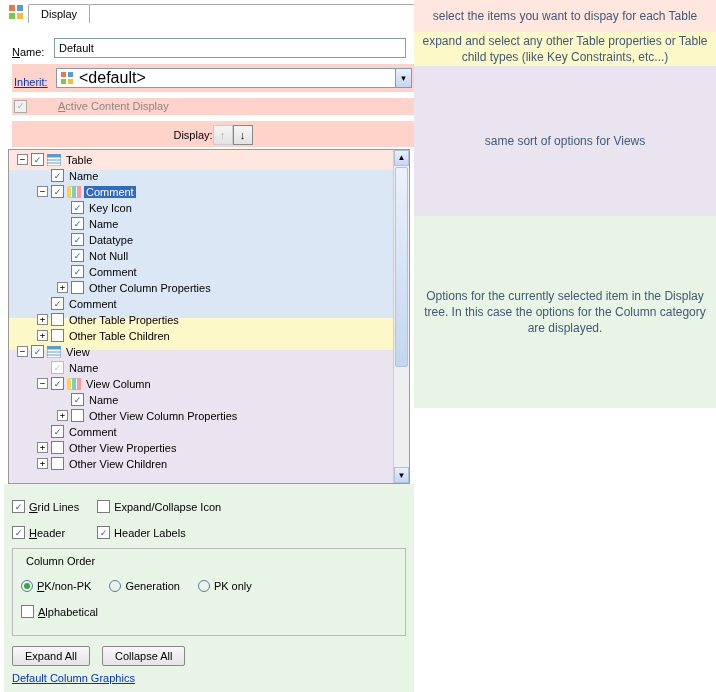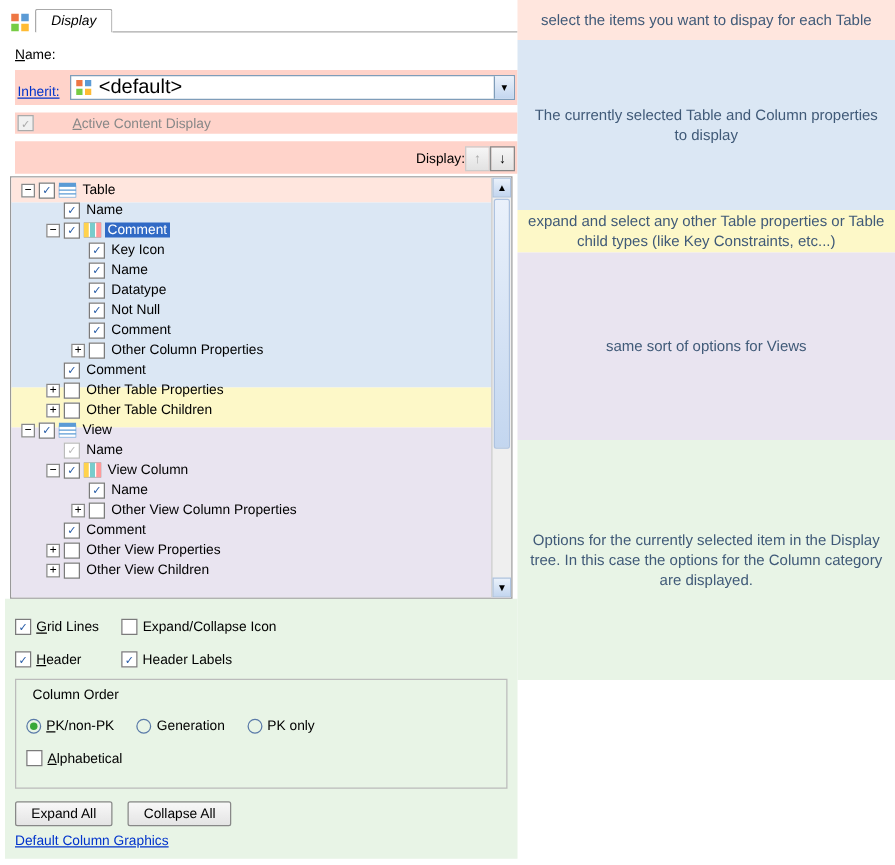--- a/index.html
+++ b/index.html
@@ -2,21 +2,21 @@
 <html><head>
 <meta charset="utf-8">
 <style>
 * { box-sizing: border-box; margin: 0; padding: 0; }
 body { font-family: Tahoma, Arial, sans-serif; font-size: 11px; background: #fff; color: #000; }
 .page { display: flex; width: 716px; height: 692px; }
 .left-panel { width: 414px; display: flex; flex-direction: column; padding: 4px 0 0 4px; }
 .right-panel { width: 302px; display: flex; flex-direction: column; }
 
 
-.tab-row { display: flex; height: 22px; align-items: flex-end; font-style: italic;}
+.tab-row { display: flex; height: 22px; align-items: flex-start;}
 .logo { width: 16px; height: 16px; margin: 0 4px 0 4px; display:inline-block; }
 .tab { border: 1px solid #aaa; border-bottom: none; padding: 3px 12px; background: #fff; font-size:11px; border-radius: 2px 2px 0 0; }
 .tab-bottom-line { border-bottom:1px solid #aaa; flex:1; height:1px; margin-bottom:0;}
 
 .form-area { padding: 6px 8px 0 8px; }
 .row { display: flex; align-items: flex-end; margin: 6px 0; }
 .label { width: 42px; }
 .underline { text-decoration: underline; }
 .link { color: #0033cc; text-decoration: underline; cursor: pointer; }
 .textbox { flex: 1; height: 20px; border: 1px solid #7f9db9; padding: 2px 4px; background:#fff; font-size:11px; }
@@ -25,21 +25,21 @@
 .combo-text { flex:1; padding:0 2px; font-size:16px;}
 .combo-btn { width:16px; height:18px; background:linear-gradient(#eaf1fb,#c3d6ef); border-left:1px solid #7f9db9; display:flex; align-items:center; justify-content:center; }
 .caret-down::after{content:"▾"; font-size:9px; color:#000;}
 
 .check-row { display:flex; align-items:center; margin:4px 0;}
 .checkbox { width:13px; height:13px; border:1px solid #7b7b7b; background:#fff; display:inline-flex; align-items:center; justify-content:center; margin-right:4px; font-size:9px; color:#2a5ea8;}
 .checkbox.checked::after{content:"✓";}
 .checkbox.disabled{ border-color:#aaa; color:#aaa; background:#f0f0f0;}
 .disabled-text{color:#888;margin-left:27px;}
 
-.display-row { display:flex; align-items:center; justify-content:flex-end; margin-top:6px; padding-right:8px;}
+.display-row { display:flex; align-items:center; justify-content:center; margin-top:6px; padding-right:8px;}
 .updn-btns{display:flex;gap:0;}
 .ud-btn{width:20px;height:20px;border:1px solid #888;background:linear-gradient(#f6f6f6,#e2e2e2);display:flex;align-items:center;justify-content:center;font-size:11px;}
 .ud-btn.disabled{color:#aaa;border-color:#ccc;}
 
 .tree-wrap{ border:1px solid #999; margin:2px 4px 0 4px; height:338px; overflow:hidden; position:relative; }
 .tree{ font-size:11px; }
 .node-row{ display:flex; align-items:center; height:16px; white-space:nowrap; }
 .exp{ width:11px; height:11px; border:1px solid #888; background:#fff; display:inline-flex; align-items:center; justify-content:center; font-size:9px; line-height:9px; margin-right:3px; cursor:pointer; font-family:monospace;}
 .sp{display:inline-block;}
 .cb{width:13px;height:13px;border:1px solid #7b7b7b;background:#fff;display:inline-flex;align-items:center;justify-content:center;font-size:9px;color:#2a5ea8;margin-right:3px;}
@@ -95,20 +95,21 @@
             <rect x="9" y="9" width="6" height="6" fill="#fb3"></rect>
           </svg>
       </span>
       <span class="tab">Display</span>
       <span class="tab-bottom-line"></span>
     </div>
 
     <div class="form-area">
       <div class="row">
         <span class="label"><span class="underline">N</span><span title="Name:">ame:</span></span>
+        <input class="textbox" value="Default" style="">
       </div>
       <div class="row" style="background:#ffd3ca; padding:4px 2px; margin-right:-8px;">
         <span class="label link">Inherit:</span>
         <div class="combo">
           <span class="small-icon"><svg viewBox="0 0 14 14">
                 <rect x="1" y="1" width="5" height="5" fill="#e74"></rect>
                 <rect x="8" y="1" width="5" height="5" fill="#5b9bd5"></rect>
                 <rect x="1" y="8" width="5" height="5" fill="#7c4"></rect>
                 <rect x="8" y="8" width="5" height="5" fill="#fb3"></rect>
               </svg></span>
@@ -329,18 +330,17 @@
         <span class="btn">Expand All</span>
         <span class="btn">Collapse All</span>
       </div>
       <span class="link">Default Column Graphics</span>
     </div>
     </div>
   </div>
 
   <div class="right-panel">
     <div class="annot a-orange">select the items you want to dispay for each Table</div>
-    <div class="annot a-blue">The currently selected Table and Column properties to display</div>
     <div class="annot a-yellow">expand and select any other Table properties or Table child types (like Key Constraints, etc...)</div>
     <div class="annot a-purple">same sort of options for Views</div>
     <div class="annot a-green">Options for the currently selected item in the Display tree.  In this case the options for the Column category are displayed.</div>
   </div>
 </div>
 
 </body></html>

